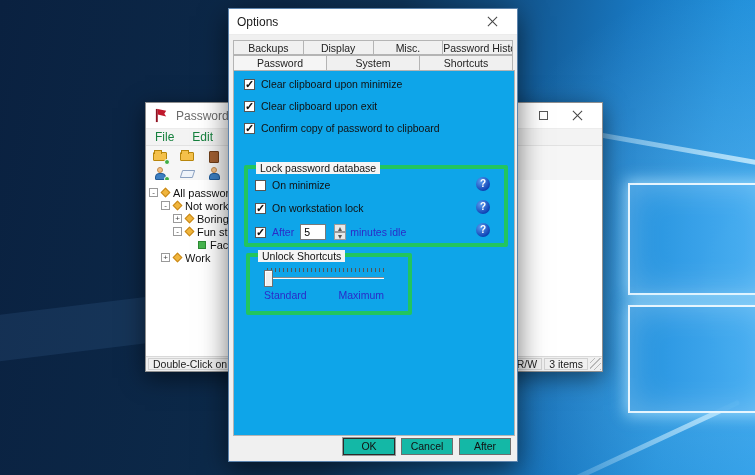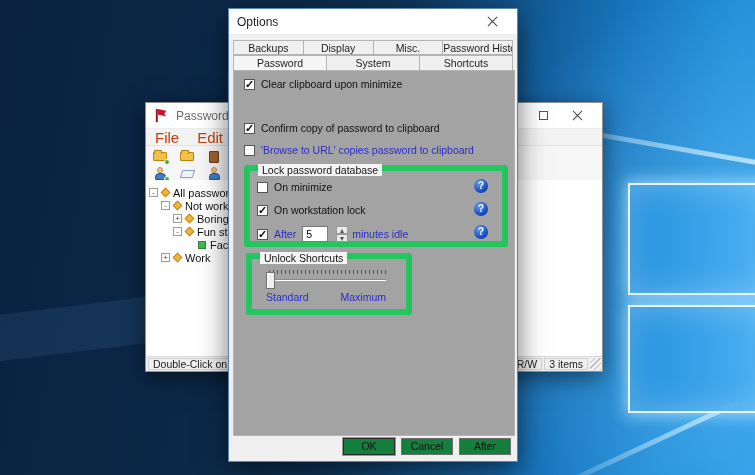--- a/index.html
+++ b/index.html
@@ -37,21 +37,21 @@
   .glyph-close::after  { transform:rotate(-45deg); }
 
   
   .main-window { position:absolute; left:145px; top:102px; width:458px; height:270px;
     background:#fff; border:1px solid #8f8f8f; box-shadow:0 6px 22px rgba(0,0,0,0.5); }
   .main-window .titlebar { height:26px; }
   .mw-title { font-size:12px; color:#6b6b6b; margin-left:7px; white-space:nowrap; }
   .psafe-icon { width:15px; height:15px; flex:none; }
   .menubar { height:17px; background:#f3f3f3; display:flex; align-items:center;
     padding-left:9px; gap:18px; border-bottom:1px solid #e2e2e2; }
-  .menu-item { font-size:15px; color:#c2410c; white-space:nowrap; }
+  .menu-item { font-size:12px; color:#15803d; white-space:nowrap; }
   .toolbar { background:#f6f6f6; border-bottom:1px solid #e0e0e0; padding:2px 4px; }
   .tb-row { display:flex; gap:9px; padding:1px 2px; }
   .tb-ic { position:relative; width:18px; height:15px; }
   .tree-panel { position:absolute; left:0; top:77px; bottom:15px; width:100%; background:#fff;
     padding-top:6px; overflow:hidden; }
   .tree-row { display:flex; align-items:center; height:13px; font-size:11px; color:#111;
     white-space:nowrap; }
   .tw-exp { width:9px; height:9px; border:1px solid #9a9a9a; background:#fff; flex:none;
     font-size:8px; line-height:7px; text-align:center; color:#444; }
   .tw-exp.hidden { visibility:hidden; }
@@ -104,29 +104,29 @@
   .dlg-title { font-size:12px; color:#1c1c1c; }
   .tabs { position:absolute; left:4px; right:4px; }
   .tabs-back { top:31px; height:15px; display:flex; }
   .tabs-front { top:46px; height:16px; display:flex; }
   .tab { flex:1; font-size:10.5px; color:#222; text-align:center; line-height:15px;
     border:1px solid #b4b4b4; border-left:none; background:#f0f0f0; white-space:nowrap;
     overflow:hidden; }
   .tab:first-child { border-left:1px solid #b4b4b4; }
   .tabs-front .tab.active { background:#f5f5f5; border-bottom:1px solid #f5f5f5; font-weight:400; }
   .tabpage { position:absolute; left:4px; top:61px; width:282px; height:366px;
-    border:1px solid #b4b4b4; background:#a3a3a3; }
+    border:1px solid #b4b4b4; background:#0ea5e9; }
   .cb-row { position:absolute; display:flex; align-items:center; gap:6px; font-size:10.5px;
     color:#111; white-space:nowrap; }
   .cb { width:11px; height:11px; background:#fff; border:1px solid #555; position:relative;
     flex:none; }
   .cb.on::after { content:"✓"; position:absolute; left:0px; top:-2px; font-size:11px;
     font-weight:bold; color:#101010; }
   .blue { color:#2b2bc8; }
-  .groupbox { position:absolute; border:6px solid #22c55e; border-radius:2px; }
+  .groupbox { position:absolute; border:4px solid #22c55e; border-radius:2px; }
   .groupbox > .gb-label { position:absolute; top:-7px; left:8px; background:#f5f5f5;
     padding:0 4px; font-size:10.5px; color:#111; white-space:nowrap; }
   .help-ic { position:absolute; right:14px; width:14px; height:14px; border-radius:50%;
     background:radial-gradient(circle at 35% 30%, #5a9cf0, #0c3fb2 75%); color:#fff;
     font-size:10px; font-weight:bold; text-align:center; line-height:14px; }
   .mins-box { width:26px; height:16px; border:1px solid #7a7a7a; background:#fff;
     font-size:10.5px; padding:0 3px; font-family:"Liberation Sans", sans-serif; }
   .spin { width:12px; height:16px; display:flex; flex-direction:column; margin-left:2px; }
   .spin-btn { flex:1; border:1px solid #9a9a9a; background:#e9e9e9; position:relative; }
   .spin-btn::after { content:""; position:absolute; left:3px; border-left:2.5px solid transparent;
@@ -135,21 +135,21 @@
   .spin-down::after { top:2px; border-top:4px solid #555; }
   .slider-wrap { position:absolute; left:22px; top:22px; width:120px; }
   .slider-ticks { height:4px; margin-left:3px;
     background:repeating-linear-gradient(to right, #555 0 1px, transparent 1px 4px); }
   .slider-track { margin-top:5px; height:2px; background:#8a8a8a; border-bottom:1px solid #fff; }
   .slider-thumb { position:absolute; left:0; top:2px; width:9px; height:17px; background:#f0f0f0;
     border:1px solid #707070; box-shadow:inset 1px 1px 0 #fff; }
   .slider-labels { display:flex; justify-content:space-between; margin-top:10px; font-size:10.5px; }
   .dlg-buttons { position:absolute; bottom:6px; left:0; width:100%; display:flex;
     justify-content:flex-end; gap:6px; padding-right:6px; }
-  .btn { width:52px; height:17px; background:#15803d; border:1px solid #6e6e6e; font-size:10.5px;
+  .btn { width:52px; height:17px; background:#14b8a6; border:1px solid #6e6e6e; font-size:10.5px;
     color:#111; text-align:center; line-height:15px; }
   .btn.default { border:1px solid #2b2b2b; box-shadow:0 0 0 1px #9a9a9a; }
 </style>
 </head>
 <body>
 
 <div class="screen">
 
   <div class="wp-band"></div>
   <div class="wp-beam b1"></div>
@@ -283,27 +283,27 @@
       <div class="tab">System</div>
       <div class="tab">Shortcuts</div>
     </div>
 
     <div class="tabpage">
 
       <div class="cb-row" style="left:10px; top:7px;">
         <span class="cb on"></span>
         <span>Clear clipboard upon minimize</span>
       </div>
+      <div class="cb-row" style="left:10px; top:29px;">
+        <span class="cb on"></span>
+        <span>Clear clipboard upon exit</span>
+      </div>
       <div class="cb-row" style="left:10px; top:51px;">
         <span class="cb on"></span>
         <span>Confirm copy of password to clipboard</span>
-      </div>
-      <div class="cb-row" style="left:10px; top:73px;">
-        <span class="cb"></span>
-        <span class="blue">'Browse to URL' copies password to clipboard</span>
       </div>
 
       <div class="groupbox" style="left:10px; top:94px; width:264px; height:82px;">
         <span class="gb-label">Lock password database</span>
         <div class="cb-row" style="left:7px; top:10px;">
           <span class="cb"></span>
           <span>On minimize</span>
         </div>
         <div class="help-ic" style="top:8px;">?</div>
         <div class="cb-row" style="left:7px; top:33px;">

